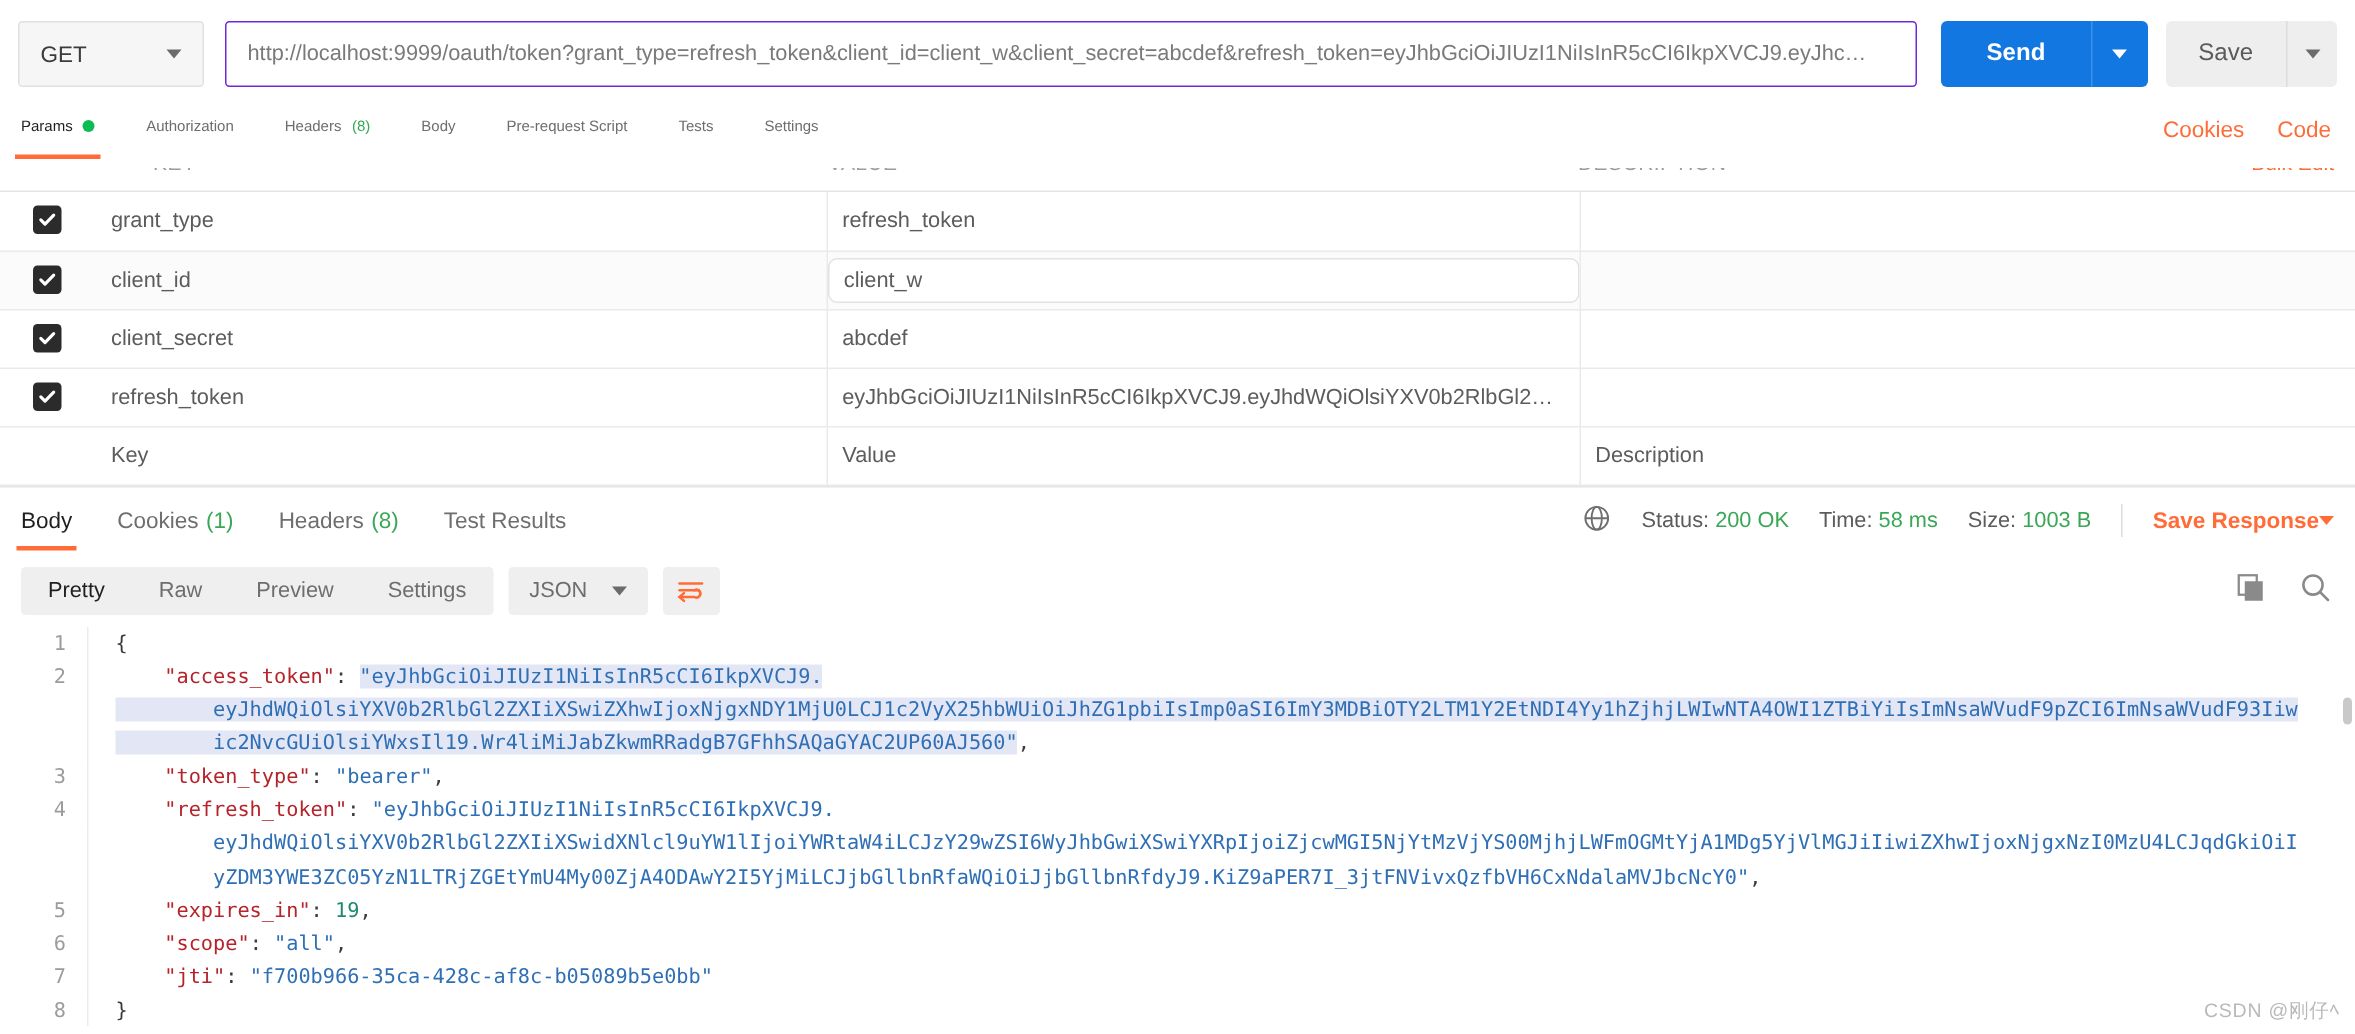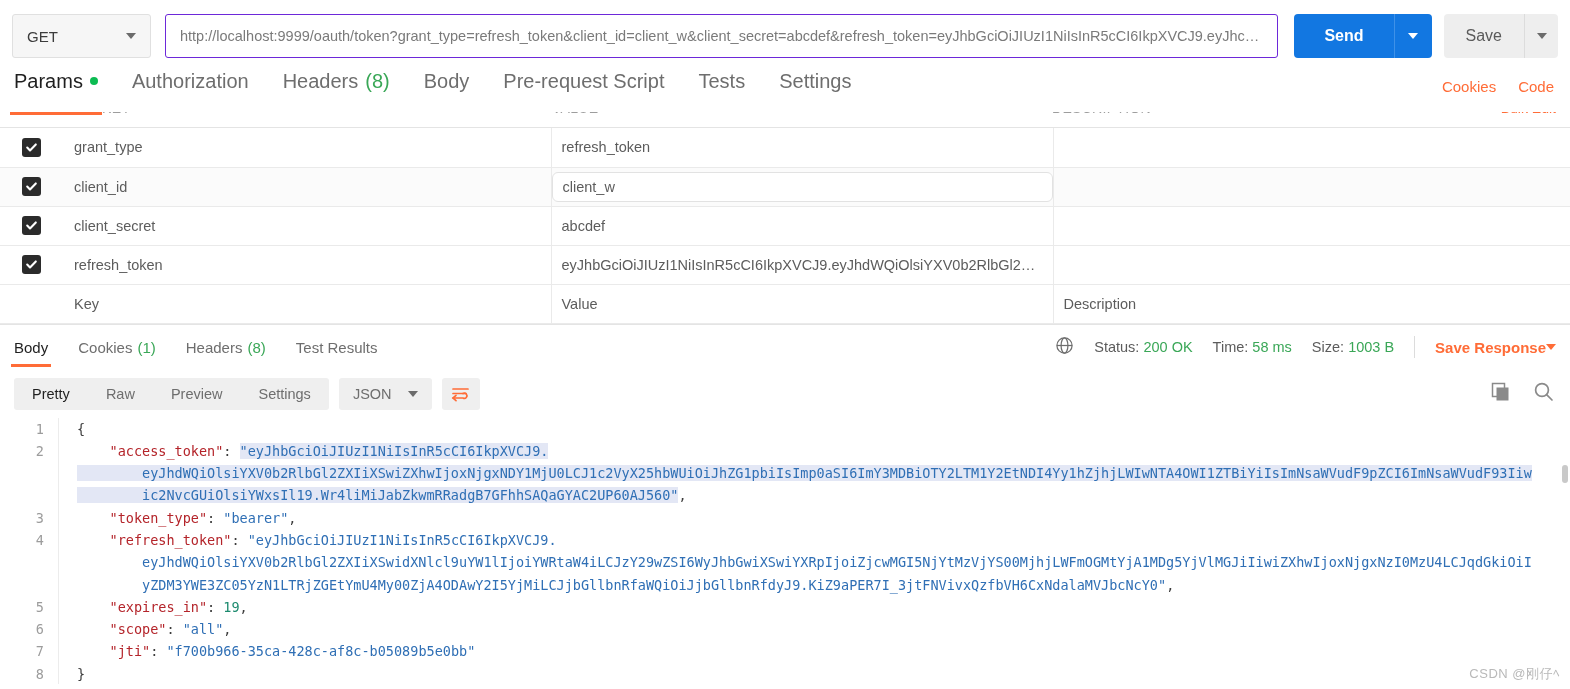--- a/index.html
+++ b/index.html
@@ -12,21 +12,21 @@
   body { position: relative; }
 
   
   .url-row {
     display: flex; align-items: center;
     height: 72px; padding: 0 12px;
     gap: 0;
   }
   .method-select {
     display: flex; align-items: center; justify-content: space-between;
-    width: 139px; height: 44px;
+    width: 124px; height: 44px;
     border: 1px solid #e0e0e0; border-radius: 3px;
     background: #f6f6f6;
     padding: 0 14px;
     font-size: 15px; color: #3c3c3c;
     cursor: pointer;
     flex: none;
     gap: 20px;
   }
   .caret {
     width: 0; height: 0;
@@ -84,22 +84,22 @@
     border-left: 1px solid #dcdcdc; cursor: pointer;
   }
 
   
   .req-tabs {
     display: flex; align-items: center;
     padding: 0 14px; height: 40px;
     position: relative;
   }
   .req-tab {
-    font-size: 20px; color: #6e6e6e;
-    padding: 0 0 22px 0; margin-right: 34px;
+    font-size: 10px; color: #6e6e6e;
+    padding: 0 0 16px 0; margin-right: 34px;
     cursor: pointer; position: relative;
     display: flex; align-items: center; gap: 7px;
     white-space: nowrap;
   }
   .req-tab.active { color: #1f1f1f; }
   .req-tab.active::after {
     content: ""; position: absolute;
     left: -4px; right: -4px; bottom: 0; height: 3px;
     background: #ff6c37;
   }

